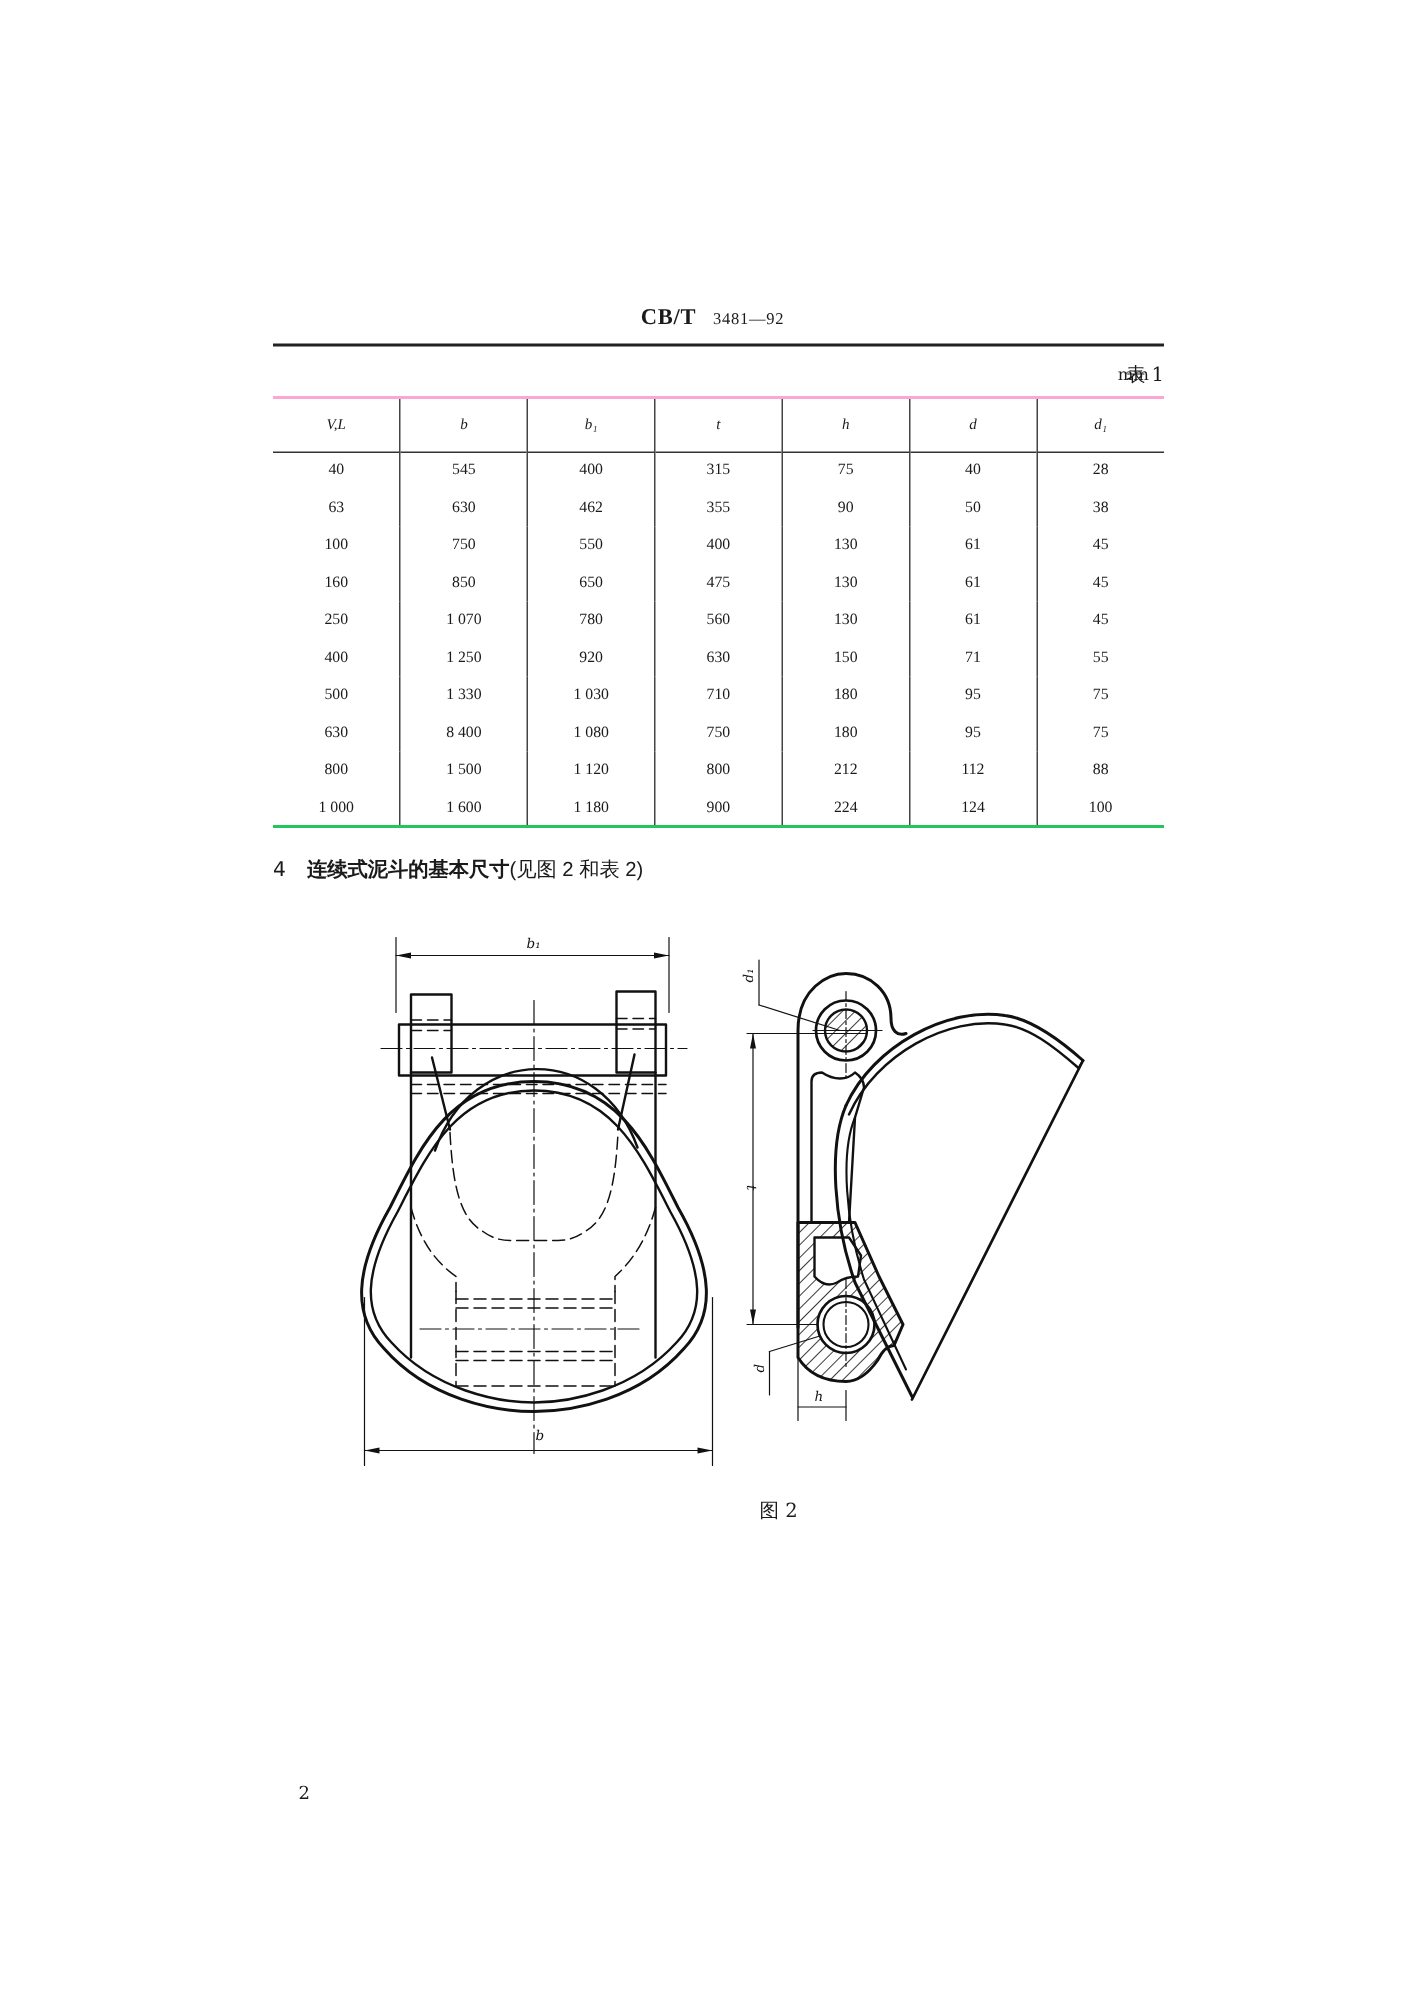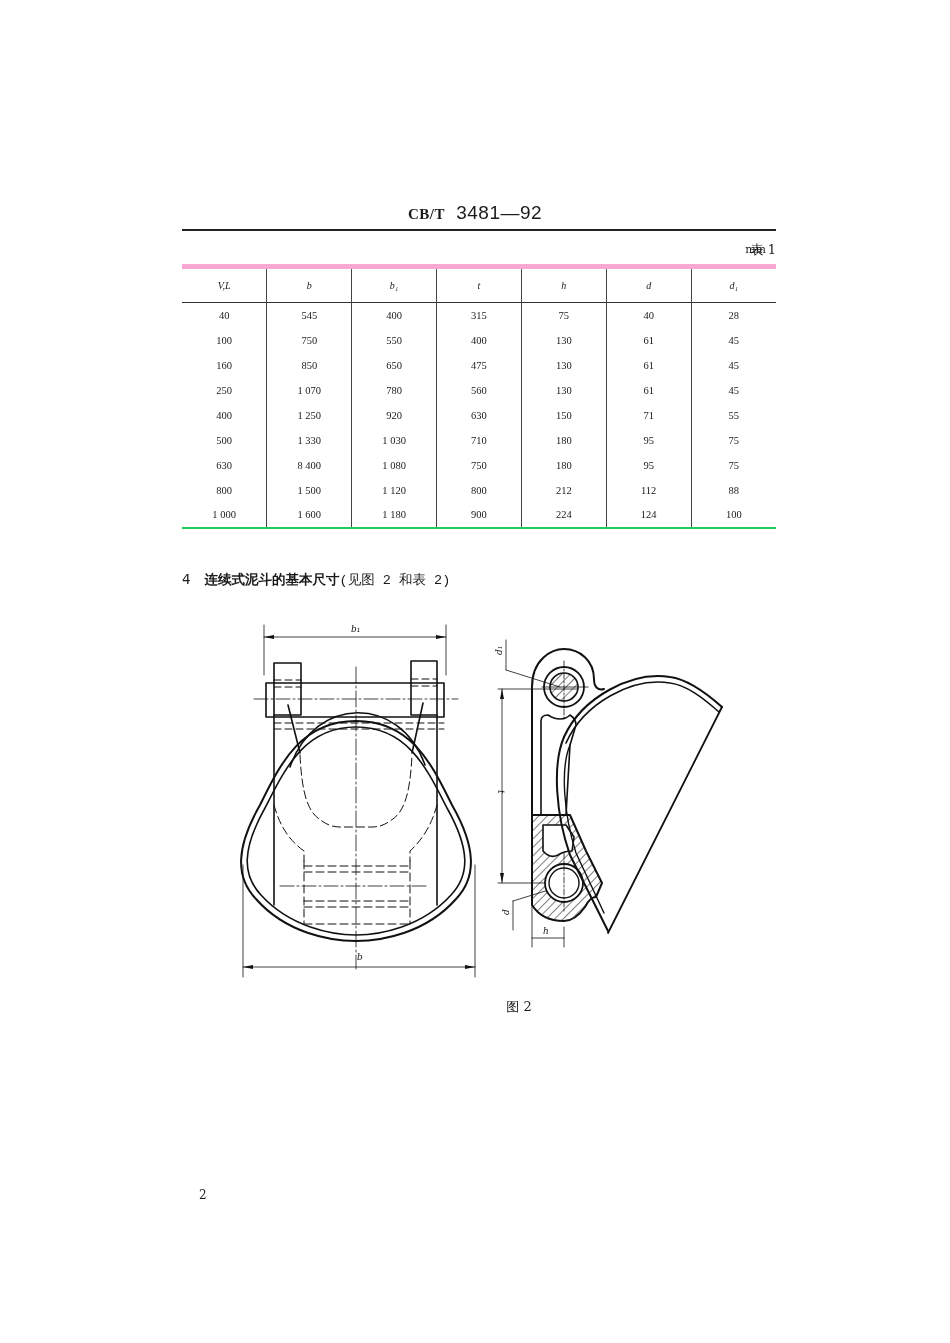--- a/index.html
+++ b/index.html
@@ -1,41 +1,41 @@
 <!DOCTYPE html>
 <html><head>
   <meta charset="utf-8">
   <style>
     html, body { margin: 0; padding: 0; background: #ffffff; }
     body { width: 950px; height: 1343px; position: relative; overflow: hidden;
            font-family: "DejaVu Serif", "Liberation Serif", serif; color: #1a1a1a; }
     .page-header { position: absolute; top: 202px; left: 0; width: 950px; text-align: center;
                    font-size: 15px; letter-spacing: 0.5px; }
     .page-header .std { font-weight: bold; font-family: "Liberation Serif", serif; }
-    .page-header .num { font-family: Liberation Sans, sans-serif; font-size: 19px; margin-left: 6px; }
+    .page-header .num { font-family: Liberation Serif, serif; font-size: 11px; margin-left: 6px; }
     .rule-top { position: absolute; top: 229px; left: 182px; width: 594px; height: 0; border-top: 2px solid #222; }
     .table-caption { position: absolute; top: 241px; left: 182px; width: 594px; font-size: 13px; }
     .table-caption .cap { position: absolute; left: 0; width: 594px; text-align: right; }
     .table-caption .unit { position: absolute; right: 10px; font-size: 11px; top: 2px; }
     table.data { position: absolute; top: 264px; left: 182px; width: 594px; border-collapse: collapse;
                  font-size: 10.5px; font-family: "Liberation Serif", serif; }
-    table.data thead tr { height: 36px; border-top: 5px solid #f9a8d4; border-bottom: 1px solid #333; }
+    table.data thead tr { height: 36px; border-top: 2px solid #f9a8d4; border-bottom: 1px solid #333; }
     table.data th { font-style: italic; font-weight: normal; font-size: 10px; }
     table.data tbody tr { height: 25px; }
     table.data tbody tr:first-child td { padding-top: 0; }
     table.data tbody tr:last-child { border-bottom: 2px solid #22c55e; }
     table.data th, table.data td { text-align: center; border-left: 1px solid #444; border-right: 1px solid #444; padding: 0; }
     table.data th:first-child, table.data td:first-child { border-left: none; }
     table.data th:last-child, table.data td:last-child { border-right: none; }
     table.data col { width: 14.28%; }
     .section-heading { position: absolute; top: 571px; left: 182px; font-size: 13.5px;
                        font-family: "DejaVu Sans", sans-serif; }
     .section-heading .sec-num { margin-right: 14px; }
     .section-heading .sec-title { font-weight: bold; }
-    .section-heading .sec-ref { font-family: Liberation Mono, monospace; font-weight: normal; text-align: center; }
+    .section-heading .sec-ref { font-family: Liberation Sans, sans-serif; font-weight: normal; text-align: center; }
     svg.figure { position: absolute; top: 615px; left: 230px; }
     .fig-caption { position: absolute; top: 998px; left: 0; width: 950px; text-align: center; font-size: 13px; padding-left: 44px; }
     .page-number { position: absolute; top: 1188px; left: 199px; font-size: 12px; }
   </style>
 </head>
 <body>
 
 <div class="page-header">
   <span class="std">CB/T</span>
   <span class="num">3481—92</span>
@@ -70,20 +70,29 @@
   </thead>
   <tbody>
     <tr>
       <td>40</td>
       <td>545</td>
       <td>400</td>
       <td>315</td>
       <td>75</td>
       <td>40</td>
       <td>28</td>
+    </tr>
+    <tr>
+      <td>63</td>
+      <td>630</td>
+      <td>462</td>
+      <td>355</td>
+      <td>90</td>
+      <td>50</td>
+      <td>38</td>
     </tr>
     <tr>
       <td>100</td>
       <td>750</td>
       <td>550</td>
       <td>400</td>
       <td>130</td>
       <td>61</td>
       <td>45</td>
     </tr>

